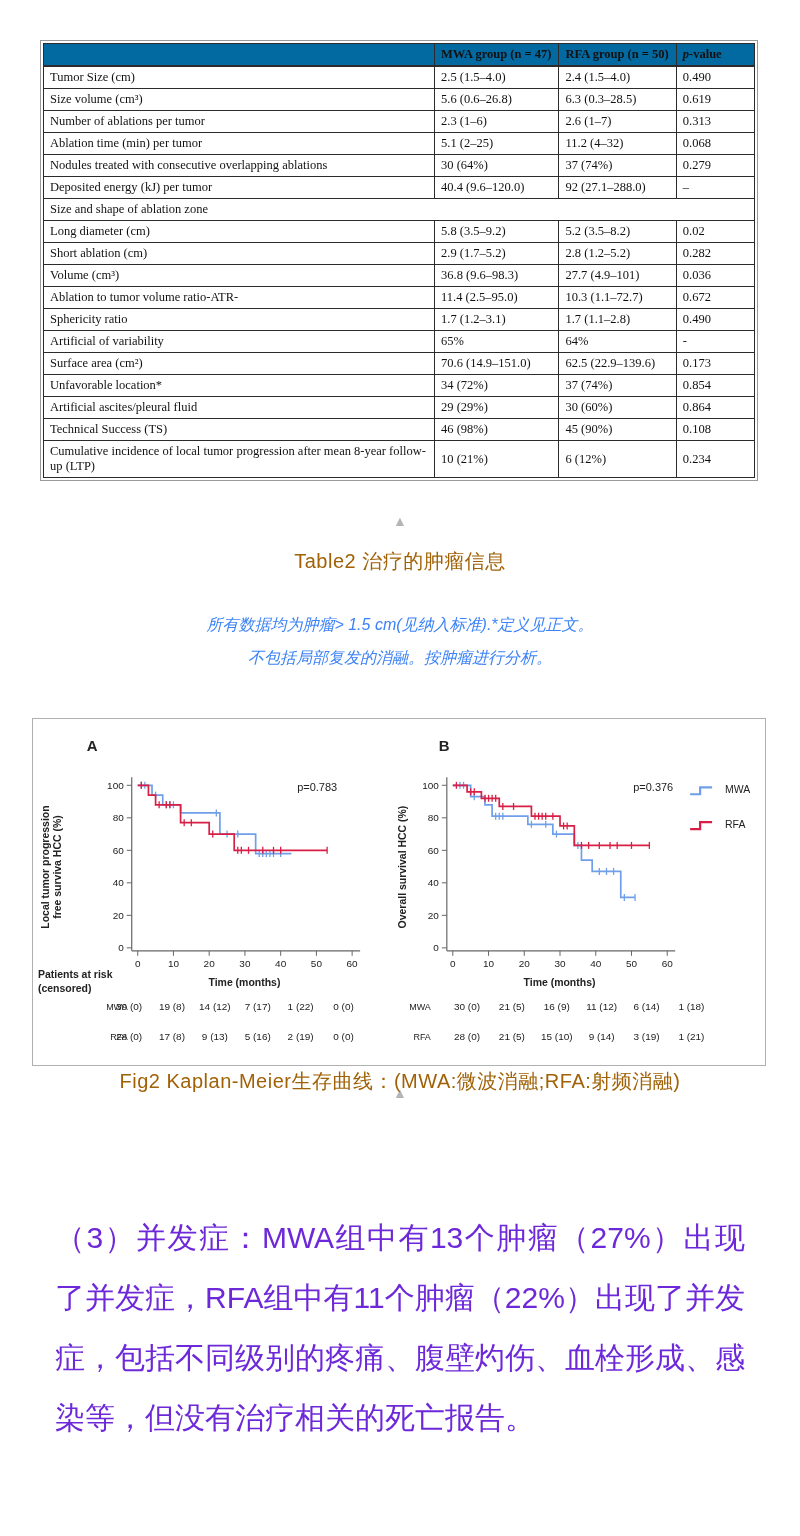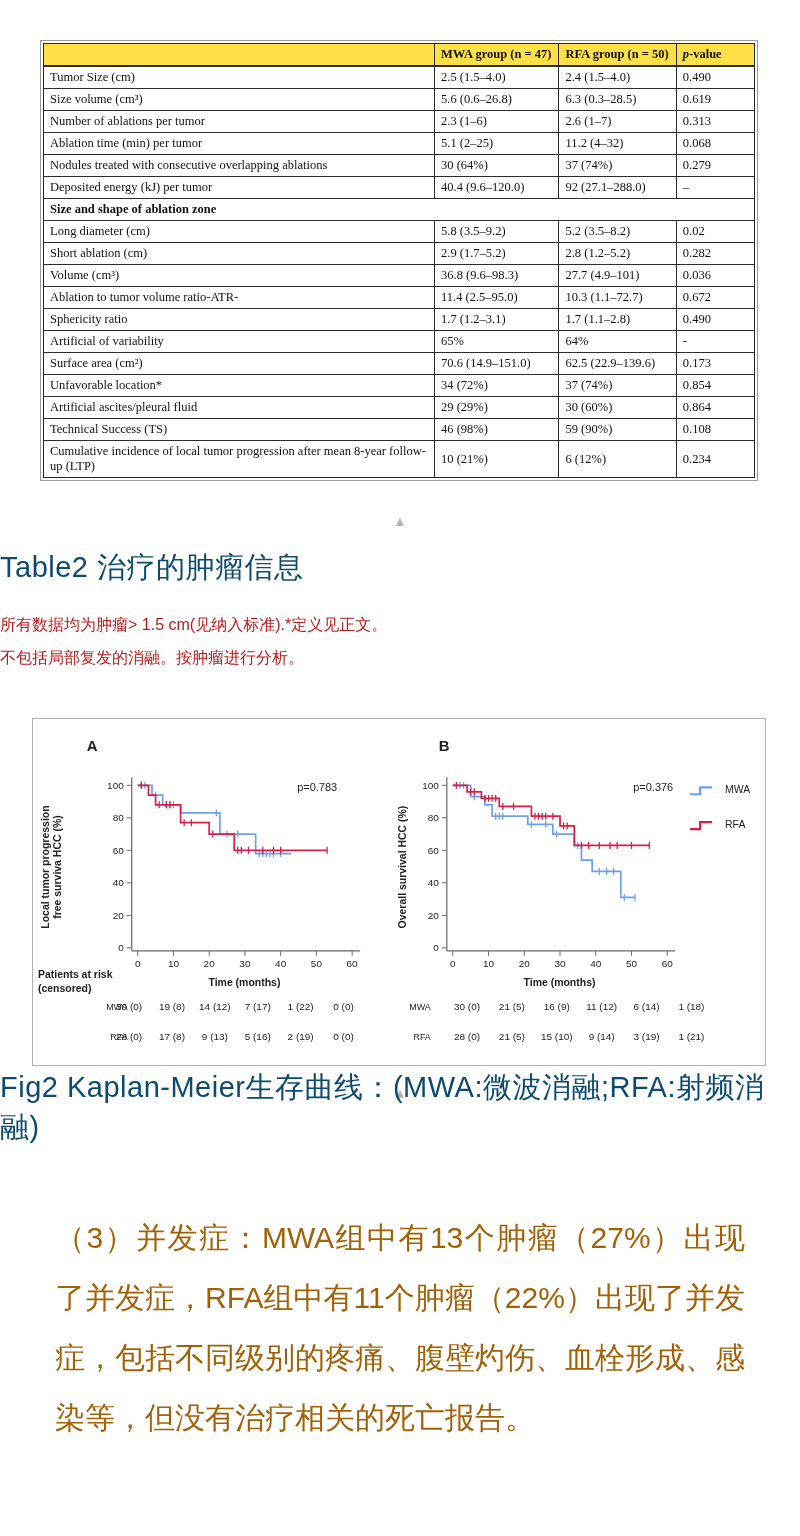--- a/index.html
+++ b/index.html
@@ -2,36 +2,36 @@
 <html><head>
 <meta charset="utf-8">
 <style>
   html,body{margin:0;padding:0;background:#ffffff;}
   body{width:800px;height:1536px;position:relative;font-family:"Liberation Sans","DejaVu Sans",sans-serif;color:#333;}
 
   
   .table-frame{position:absolute;left:40px;top:40px;width:718px;border:1px solid #9a9a9a;background:#fff;box-sizing:border-box;padding:2px;}
   table.datatable{width:100%;border-collapse:collapse;font-family:"Liberation Serif",serif;font-size:12.5px;color:#111;}
   table.datatable th,table.datatable td{border:1px solid #2b2b2b;padding:3px 6px;text-align:left;vertical-align:middle;font-weight:normal;height:15px;}
-  table.datatable thead th{background:#fde047;font-weight:bold;border-bottom:2px solid #2b2b2b;}
-  table.datatable td.section{font-weight:bold;margin-top:48px;}
+  table.datatable thead th{background:#0369a1;font-weight:bold;border-bottom:2px solid #2b2b2b;}
+  table.datatable td.section{font-weight:normal;margin-top:48px;}
   col.c-label{width:55%;} col.c-mwa{width:17.5%;} col.c-rfa{width:16.5%;} col.c-p{width:11%;}
 
   
   .tri{position:absolute;left:0;width:100%;text-align:center;color:#b5b5b5;font-size:14px;line-height:14px;}
-  .caption{position:absolute;left:0;width:100%;font-size:29px;color:#0c4a6e;letter-spacing:.5px;}
-  .notes{position:absolute;left:0;width:100%;font-size:16px;color:#b91c1c;line-height:33px;}
+  .caption{position:absolute;left:0;width:100%;text-align:center;font-size:20px;color:#a16207;letter-spacing:.5px;}
+  .notes{position:absolute;left:0;width:100%;text-align:center;font-size:16px;color:#3b82f6;line-height:33px;font-style:italic;}
 
   
   .fig-frame{position:absolute;left:32px;top:718px;width:734px;height:348px;border:1px solid #b0b0b0;background:#fff;box-sizing:border-box;display:flex;}
   .fig-frame svg{display:block;}
   .fig-frame text{font-family:"Liberation Sans","DejaVu Sans",sans-serif;}
 
   
-  .para{position:absolute;left:55px;right:55px;top:1208px;font-size:30px;line-height:60px;color:#a16207;text-align:justify;text-justify:inter-ideograph;}
+  .para{position:absolute;left:55px;right:55px;top:1208px;font-size:30px;line-height:60px;color:#6d28d9;text-align:justify;text-justify:inter-ideograph;}
 </style>
 </head>
 <body>
 
 <div class="table-frame">
   <table class="datatable">
     <colgroup>
         <col class="c-label">
         <col class="c-mwa">
         <col class="c-rfa">
@@ -135,21 +135,21 @@
         </tr>
         <tr>
           <td>Artificial ascites/pleural fluid</td>
           <td>29 (29%)</td>
           <td>30 (60%)</td>
           <td>0.864</td>
         </tr>
         <tr>
           <td>Technical Success (TS)</td>
           <td>46 (98%)</td>
-          <td>59 (90%)</td>
+          <td>45 (90%)</td>
           <td>0.108</td>
         </tr>
         <tr>
           <td>Cumulative incidence of local tumor progression after mean 8-year follow-up (LTP)</td>
           <td>10 (21%)</td>
           <td>6 (12%)</td>
           <td>0.234</td>
         </tr>
       </tbody>
   </table>

